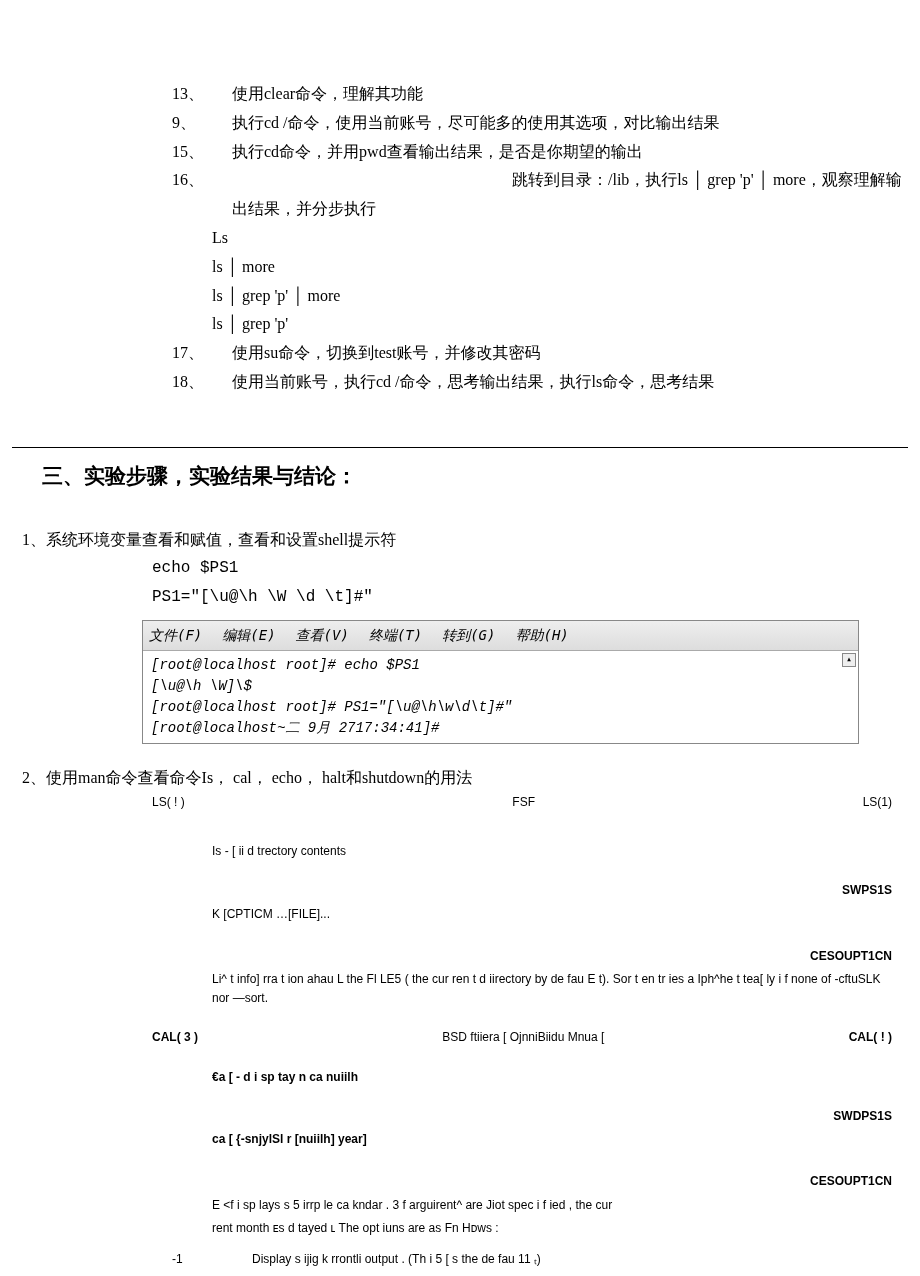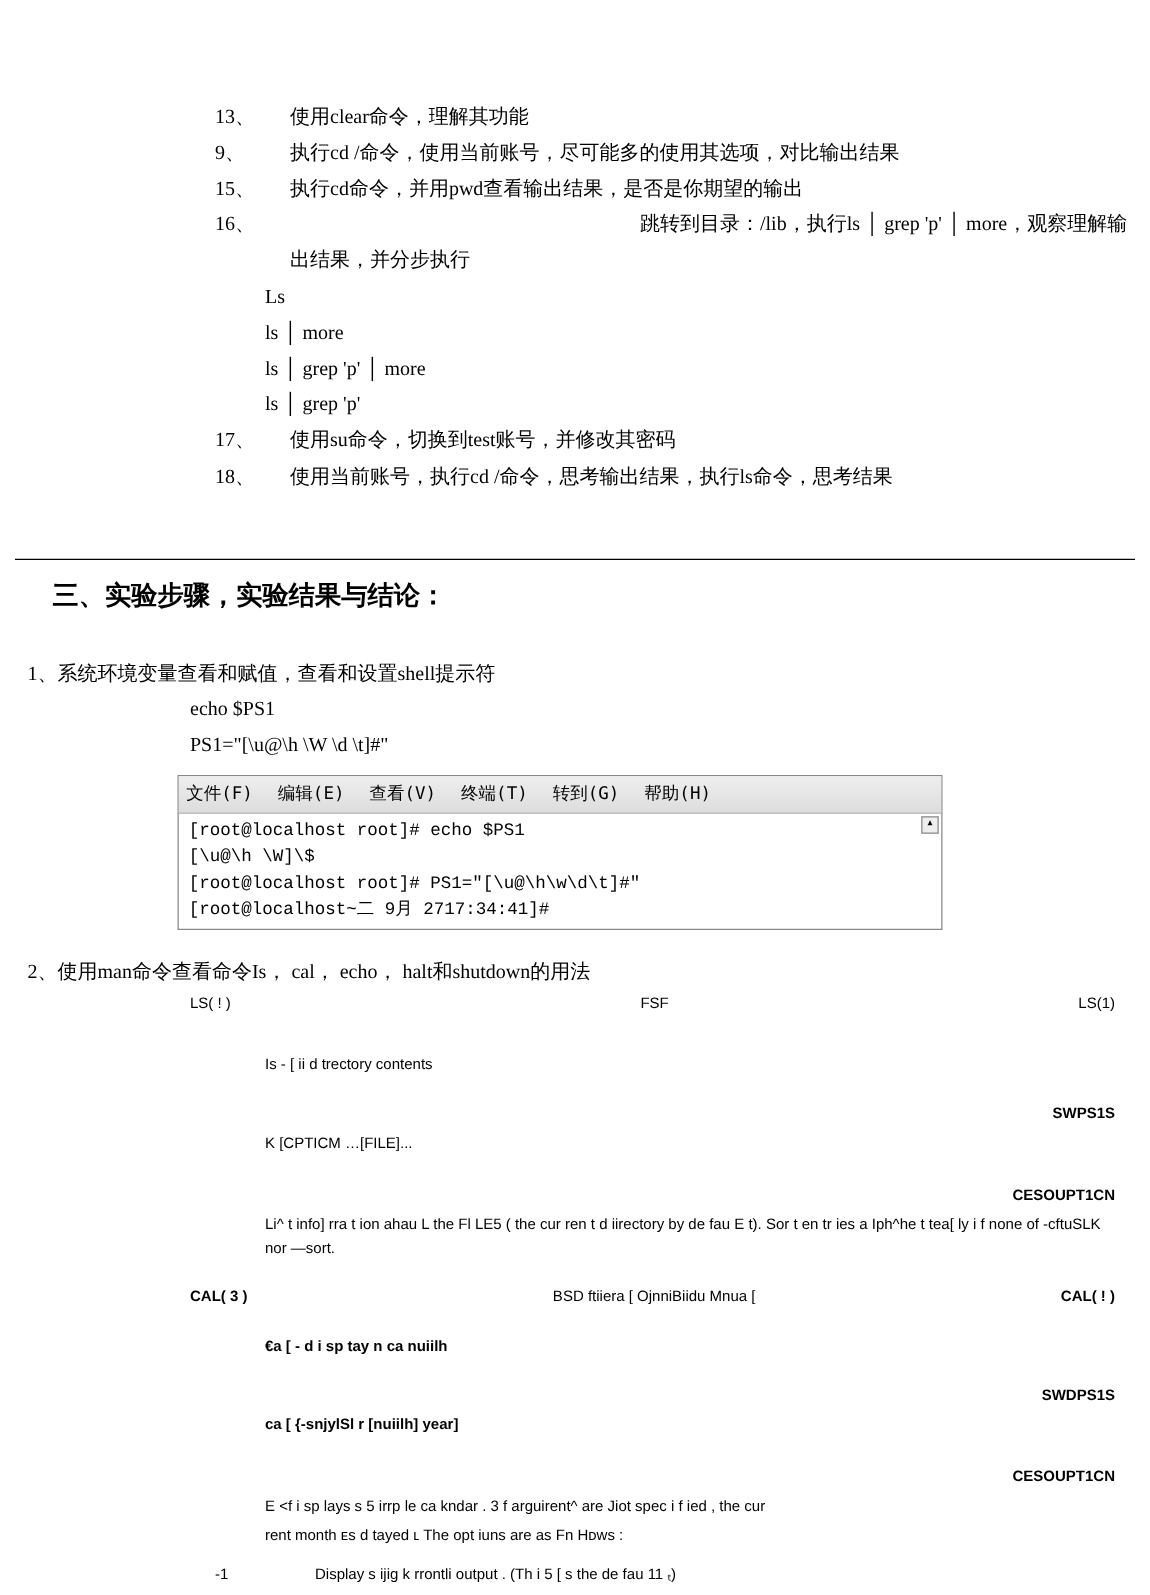--- a/index.html
+++ b/index.html
@@ -13,28 +13,29 @@
     padding: 80px 0 40px 0;
   }
   .content { padding: 0 12px; }
   .list-item { margin-left: 160px; display: flex; }
   .list-num { width: 60px; flex-shrink: 0; }
   .list-text { flex: 1; }
   .indent-more { margin-left: 200px; }
   .hr-divider { border: none; border-top: 1px solid #000; margin: 50px 0 10px 0; }
   .section-title { font-size: 21px; font-weight: bold; margin-left: 30px; margin-bottom: 30px; }
   .step-line { margin-left: 10px; }
-  .code-indent { margin-left: 140px; font-family: Liberation Serif, serif; }
+  .code-indent { margin-left: 140px; font-family: Liberation Mono, monospace; }
   .terminal {
     margin: 8px 0 20px 130px;
-    width: 612px;
+    width: 717px;
     border: 1px solid #888;
     font-family: "SimSun", monospace;
     font-size: 14px;
     background: #fff;
+    font-style: italic;
   }
   .terminal-menu {
     background: linear-gradient(#eee, #ddd);
     border-bottom: 1px solid #aaa;
     padding: 2px 6px;
     display: flex;
     gap: 20px;
   }
   .terminal-body {
     padding: 4px 8px;

